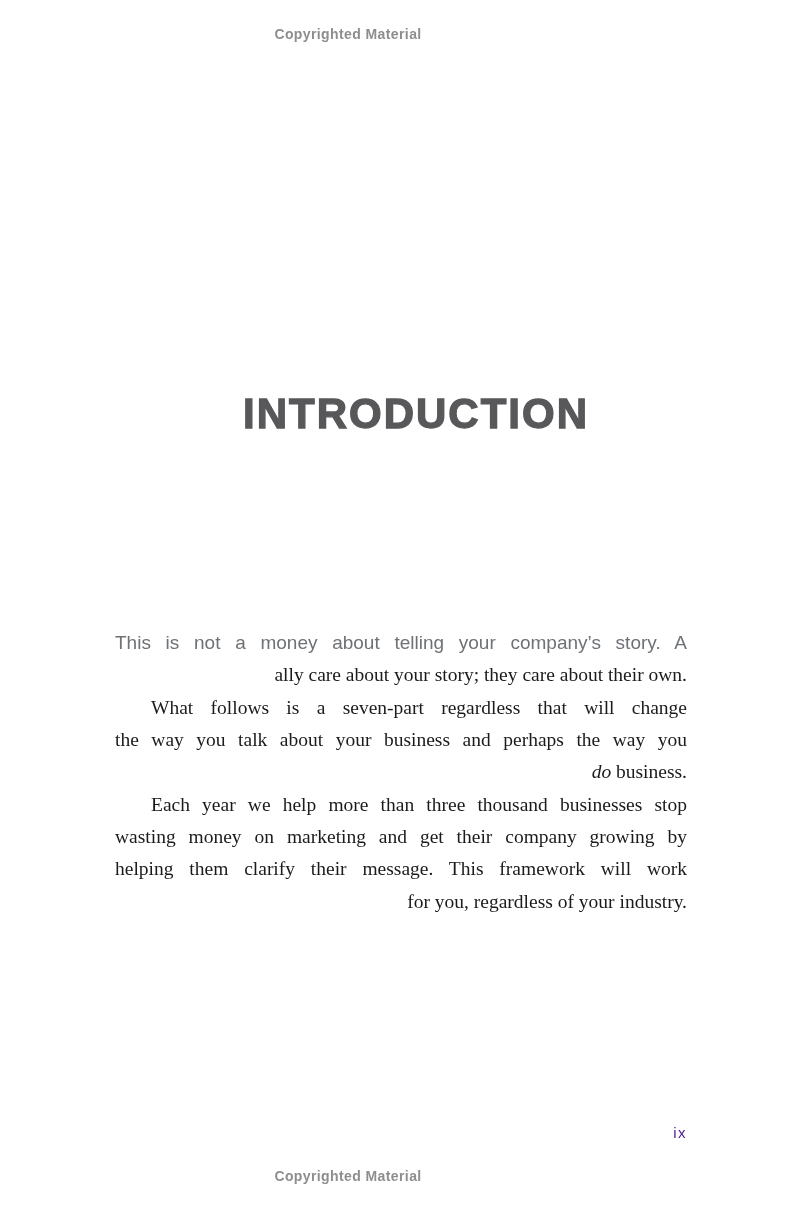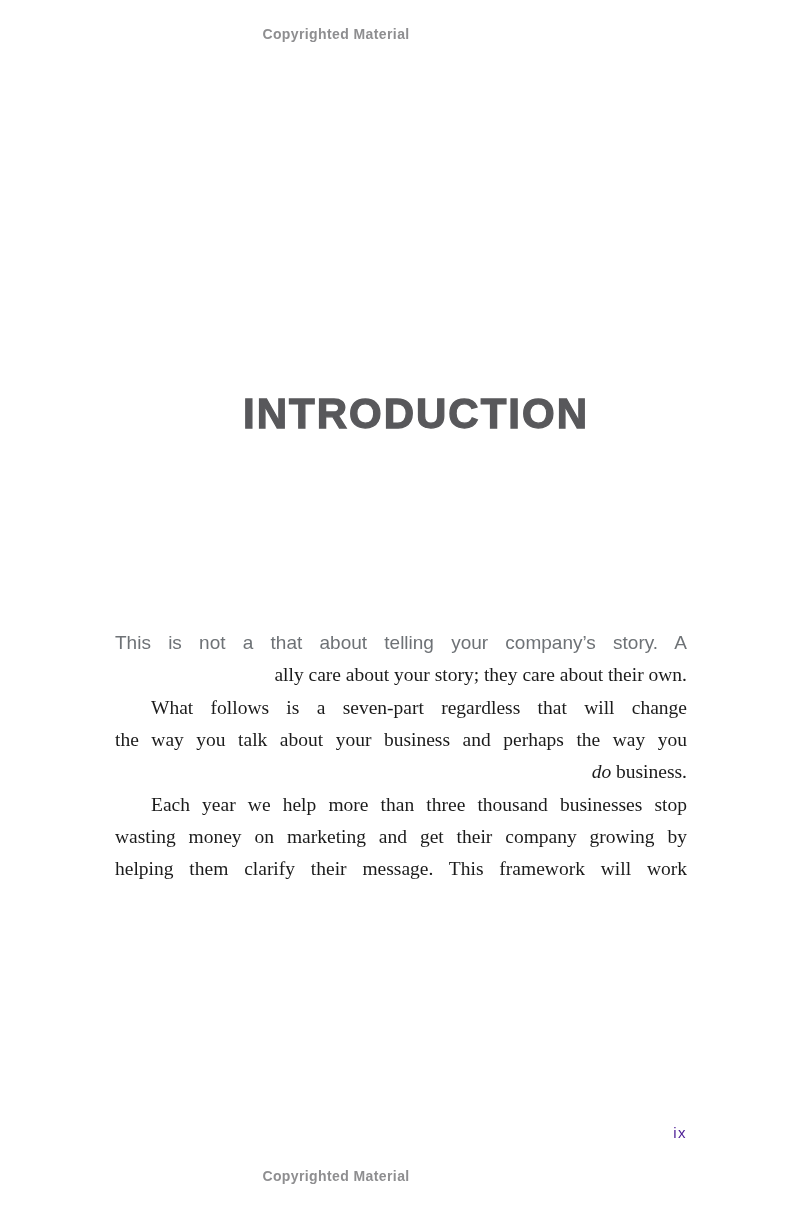--- a/index.html
+++ b/index.html
@@ -4,21 +4,21 @@
 <style>
   html, body { margin: 0; padding: 0; }
   body {
     width: 800px; height: 1213px;
     background: #ffffff;
     position: relative;
     font-family: "Liberation Serif", serif;
     overflow: hidden;
   }
   .notice {
-    position: absolute; left: 0; width: 672px;
+    position: absolute; left: 12px; width: 672px;
     text-align: center;
     font-family: "Liberation Sans", sans-serif;
     font-weight: bold;
     font-size: 14px;
     letter-spacing: 0.4px;
     color: var(--c-notice, #8e8e90);
   }
   .notice.top { top: 26px; }
   .notice.bottom { top: 1168px; }
   .chapter-title {
@@ -59,31 +59,32 @@
 </head>
 <body style="--c-title: #58585b; --c-lead: #6e7276; --c-body: #1b1b1b; --c-notice: #8e8e90;">
 
 <div class="page">
   <div class="notice top">Copyrighted Material</div>
 
   <h1 class="chapter-title">INTRODUCTION</h1>
 
   <div class="body-text">
       <div class="para">
-        <div class="line j lead"><span>This is not a that about telling your company’s story. A</span></div>
+        <div class="line j lead"><span>This is not a money about telling your company’s story. A</span></div>
         <div class="line"><span>ally care about your story; they care about their own.</span></div>
       </div>
       <div class="para">
         <div class="line j ind"><span>What follows is a seven-part regardless that will change</span></div>
         <div class="line j"><span>the way you talk about your business and perhaps the way you</span></div>
         <div class="line"><span class="it">do</span><span> business.</span></div>
       </div>
       <div class="para">
         <div class="line j ind"><span>Each year we help more than three thousand businesses stop</span></div>
         <div class="line j"><span>wasting money on marketing and get their company growing by</span></div>
         <div class="line j"><span>helping them clarify their message. This framework will work</span></div>
+        <div class="line"><span>for you, regardless of your industry.</span></div>
       </div>
     </div>
 
   <div class="page-number">ix</div>
 
   <div class="notice bottom">Copyrighted Material</div>
 </div>
 
 </body></html>

